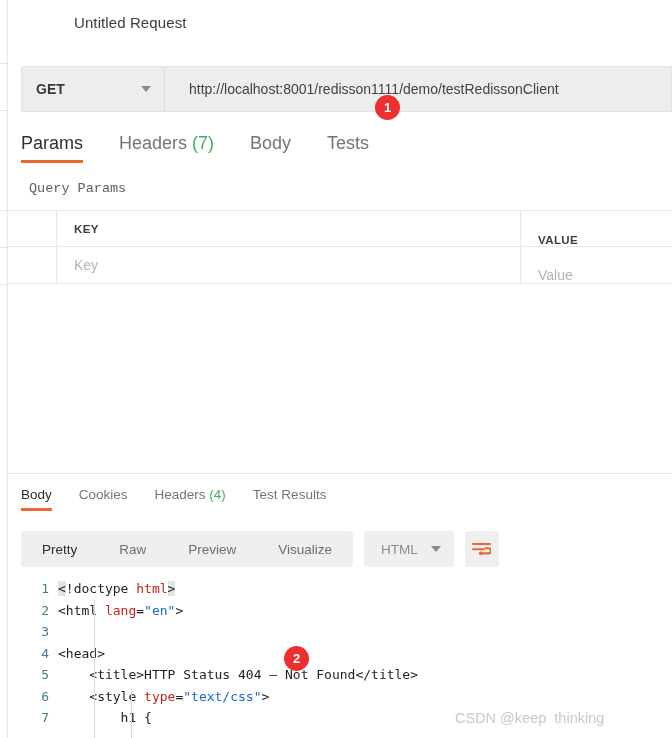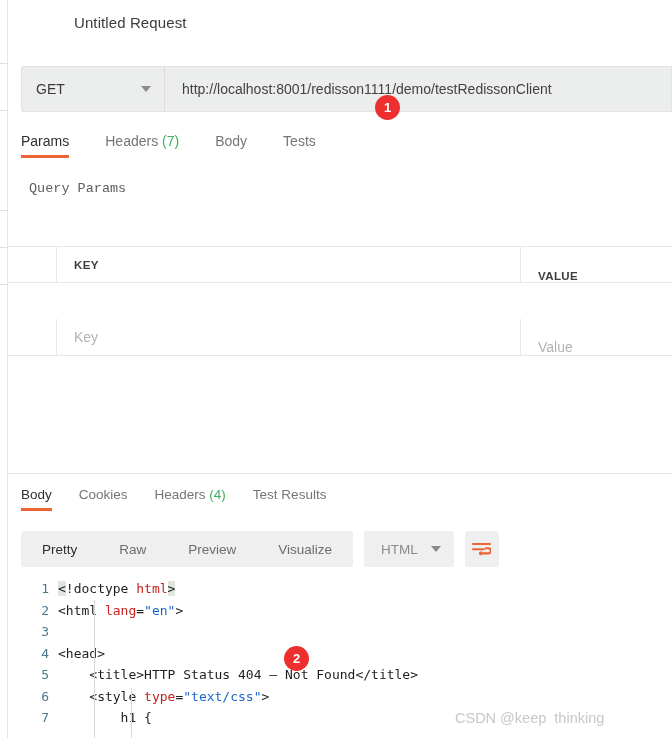--- a/index.html
+++ b/index.html
@@ -27,52 +27,53 @@
   
   .url-bar {
     position: absolute; left: 21px; top: 66px; right: 0; height: 46px;
     display: flex; align-items: stretch;
   }
   .method-box {
     width: 143px; background: #eceded; border: 1px solid #e3e3e3;
     border-right: none; border-radius: 3px 0 0 3px;
     display: flex; align-items: center; justify-content: space-between;
     padding: 0 13px 0 14px;
+    font-weight: bold;
   }
   .method-label { font-size: 14px; color: #3a3a3a; }
   .caret { width: 0; height: 0; border-left: 5px solid transparent;
            border-right: 5px solid transparent; border-top: 6px solid #8a8a8a; }
   .url-box {
     flex: 1; background: #eceded; border: 1px solid #e3e3e3;
     border-left: 1px solid #dcdcdc;
-    display: flex; align-items: center; padding-left: 17px;
+    display: flex; align-items: center; padding-left: 24px;
   }
   .url-text { font-size: 14px; color: #424242; white-space: nowrap; }
 
   
   .req-tabs {
     position: absolute; left: 21px; top: 133px; right: 0; height: 34px;
     display: flex; align-items: flex-start;
   }
-  .rtab { font-size: 14px; color: #757575; margin-right: 36px; position: relative;
+  .rtab { font-size: 18px; color: #757575; margin-right: 36px; position: relative;
           padding-bottom: 9px; white-space: nowrap; }
   .rtab.active { color: #2f2f2f; }
   .rtab.active::after {
     content: ""; position: absolute; left: 0; right: 0; bottom: 0;
     height: 3px; background: #eb6536;
   }
   .count { color: #3db15c; }
 
   
   .qp-label {
     position: absolute; left: 29px; top: 181px; font-size: 13.5px; color: #5e5e5e; font-family: Liberation Mono, monospace;
   }
   .tbl { position: absolute; left: 8px; top: 210px; right: 0; }
   .tbl-row { display: flex; height: 37px; border-top: 1px solid #e8e8e8;
-             border-bottom: 1px solid #e8e8e8; margin-top: 36px; }
+             border-bottom: 1px solid #e8e8e8; }
   .tbl-row + .tbl-row { border-top: none; }
   .cell-chk { width: 49px; border-right: 1px solid #e8e8e8; }
   .cell-key { width: 464px; border-right: 1px solid #e8e8e8;
               display: flex; align-items: center; padding-left: 17px; }
   .cell-val { flex: 1; display: flex; align-items: flex-end; padding-left: 17px; }
   .th { font-size: 11.5px; font-weight: bold; color: #3d3d3d; letter-spacing: .4px; }
   .td-ph { font-size: 14px; color: #b3b3b3; }
 
   
   .resp-divider {

